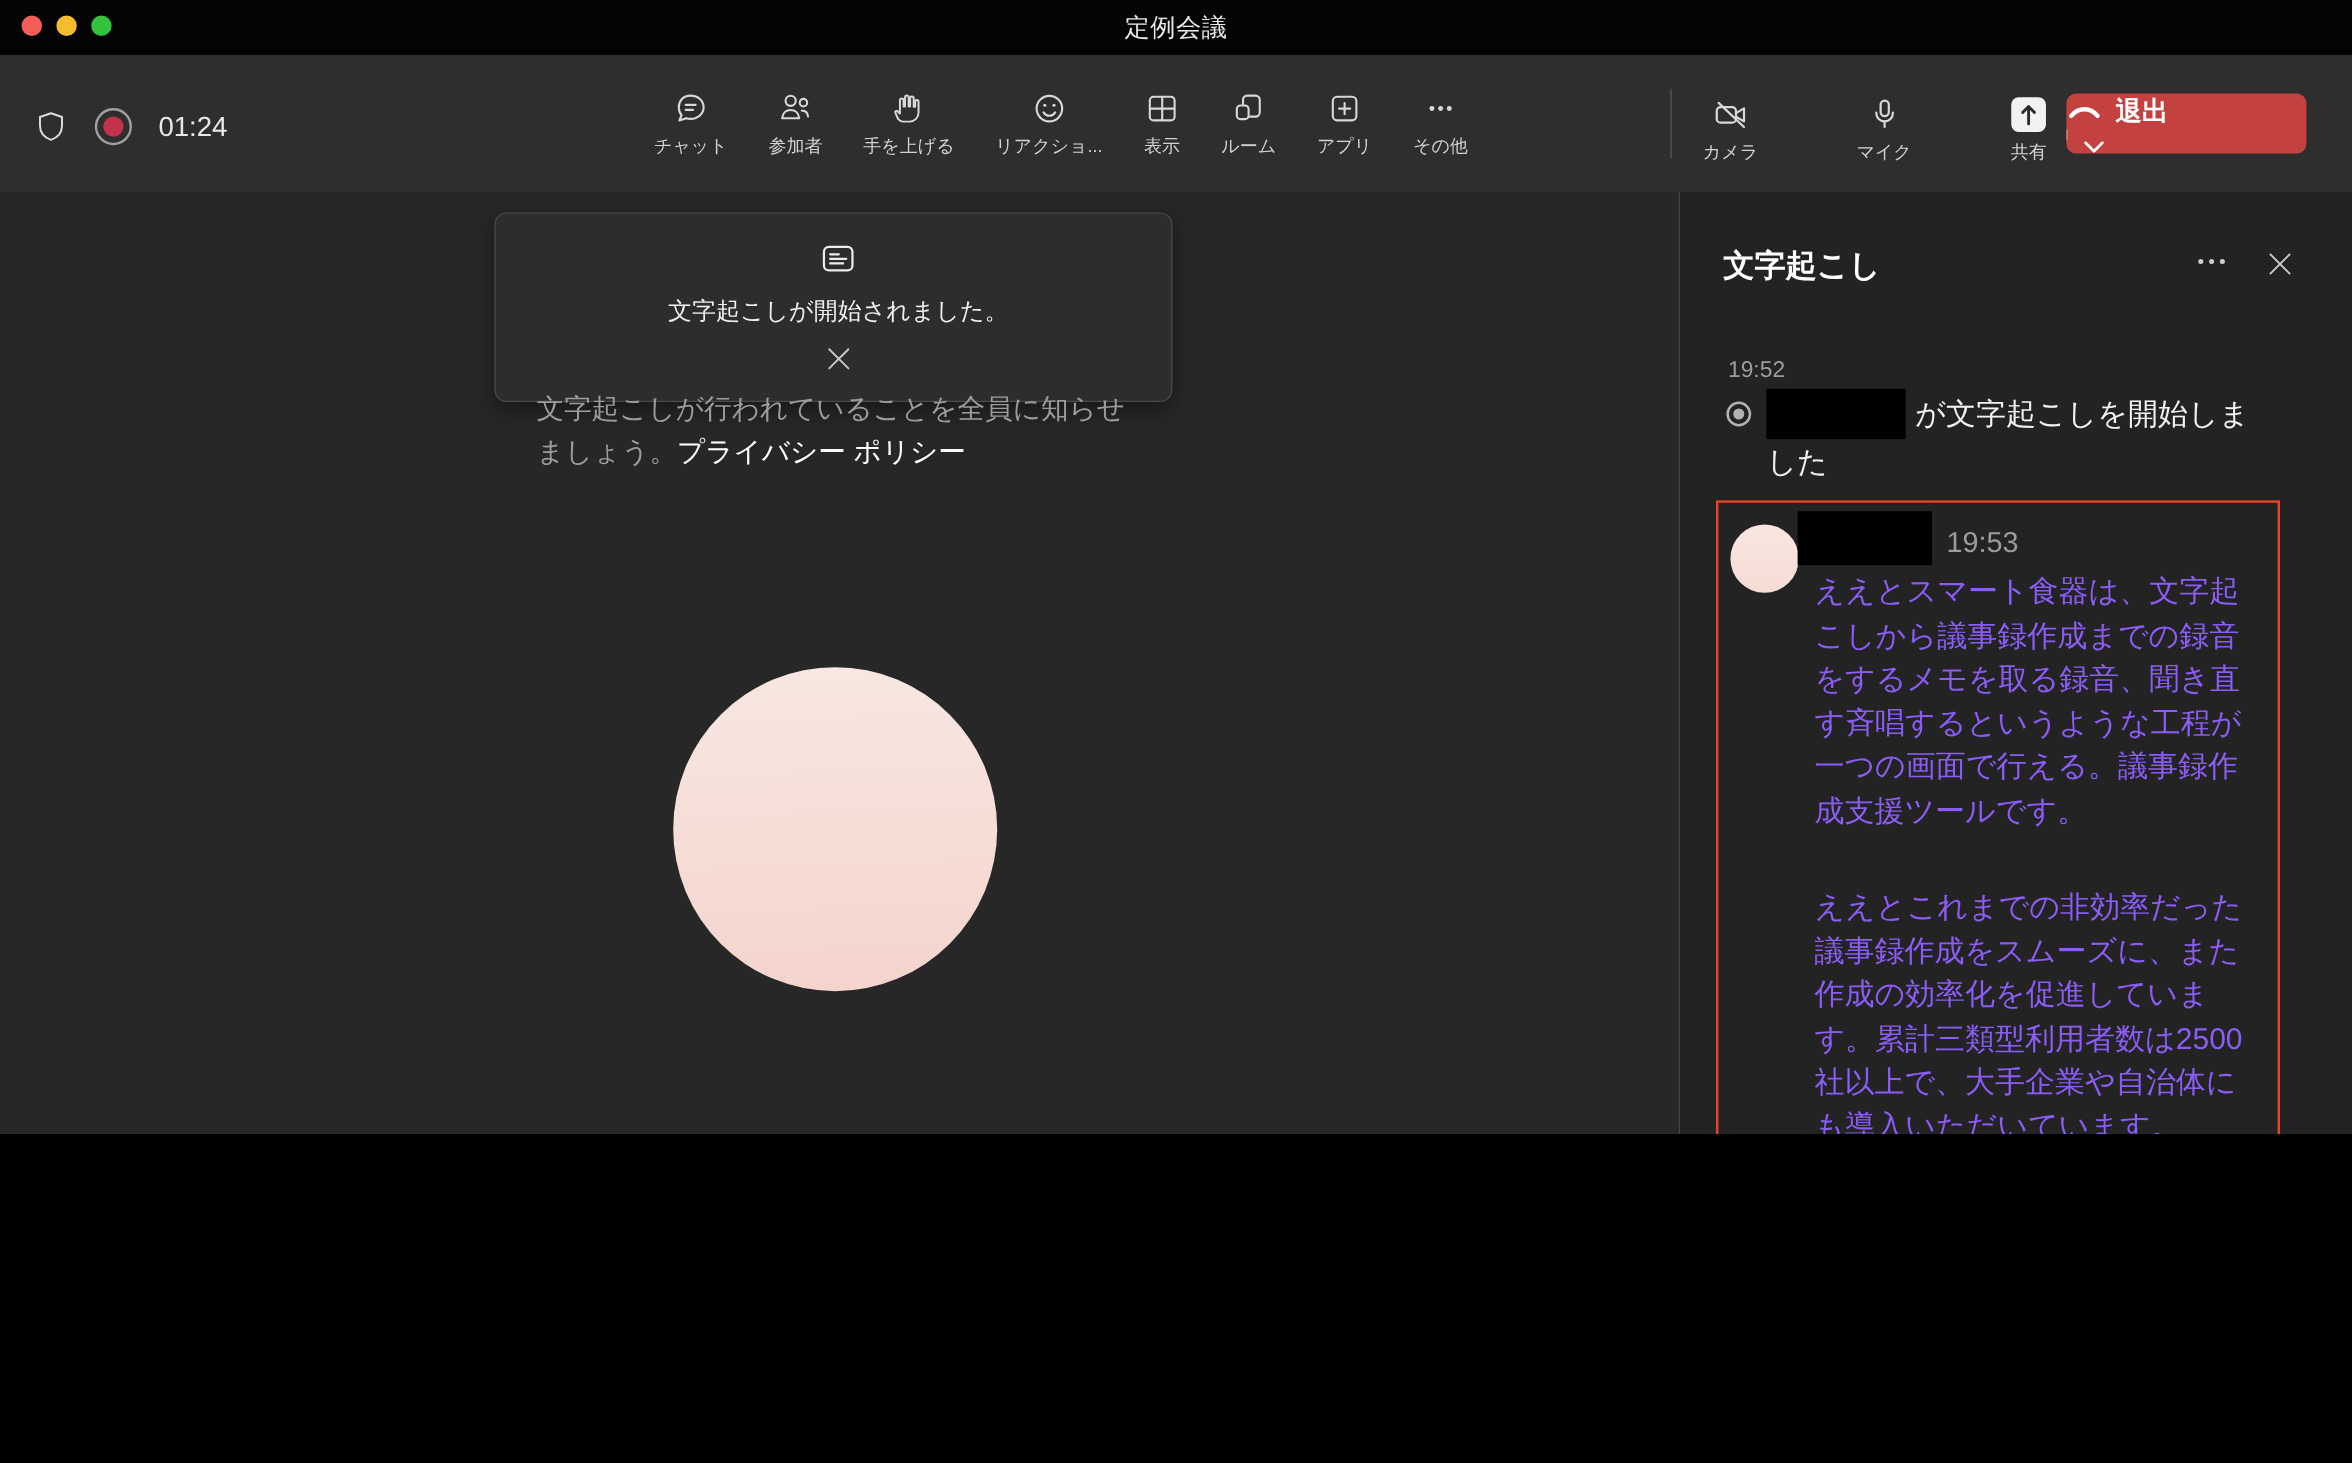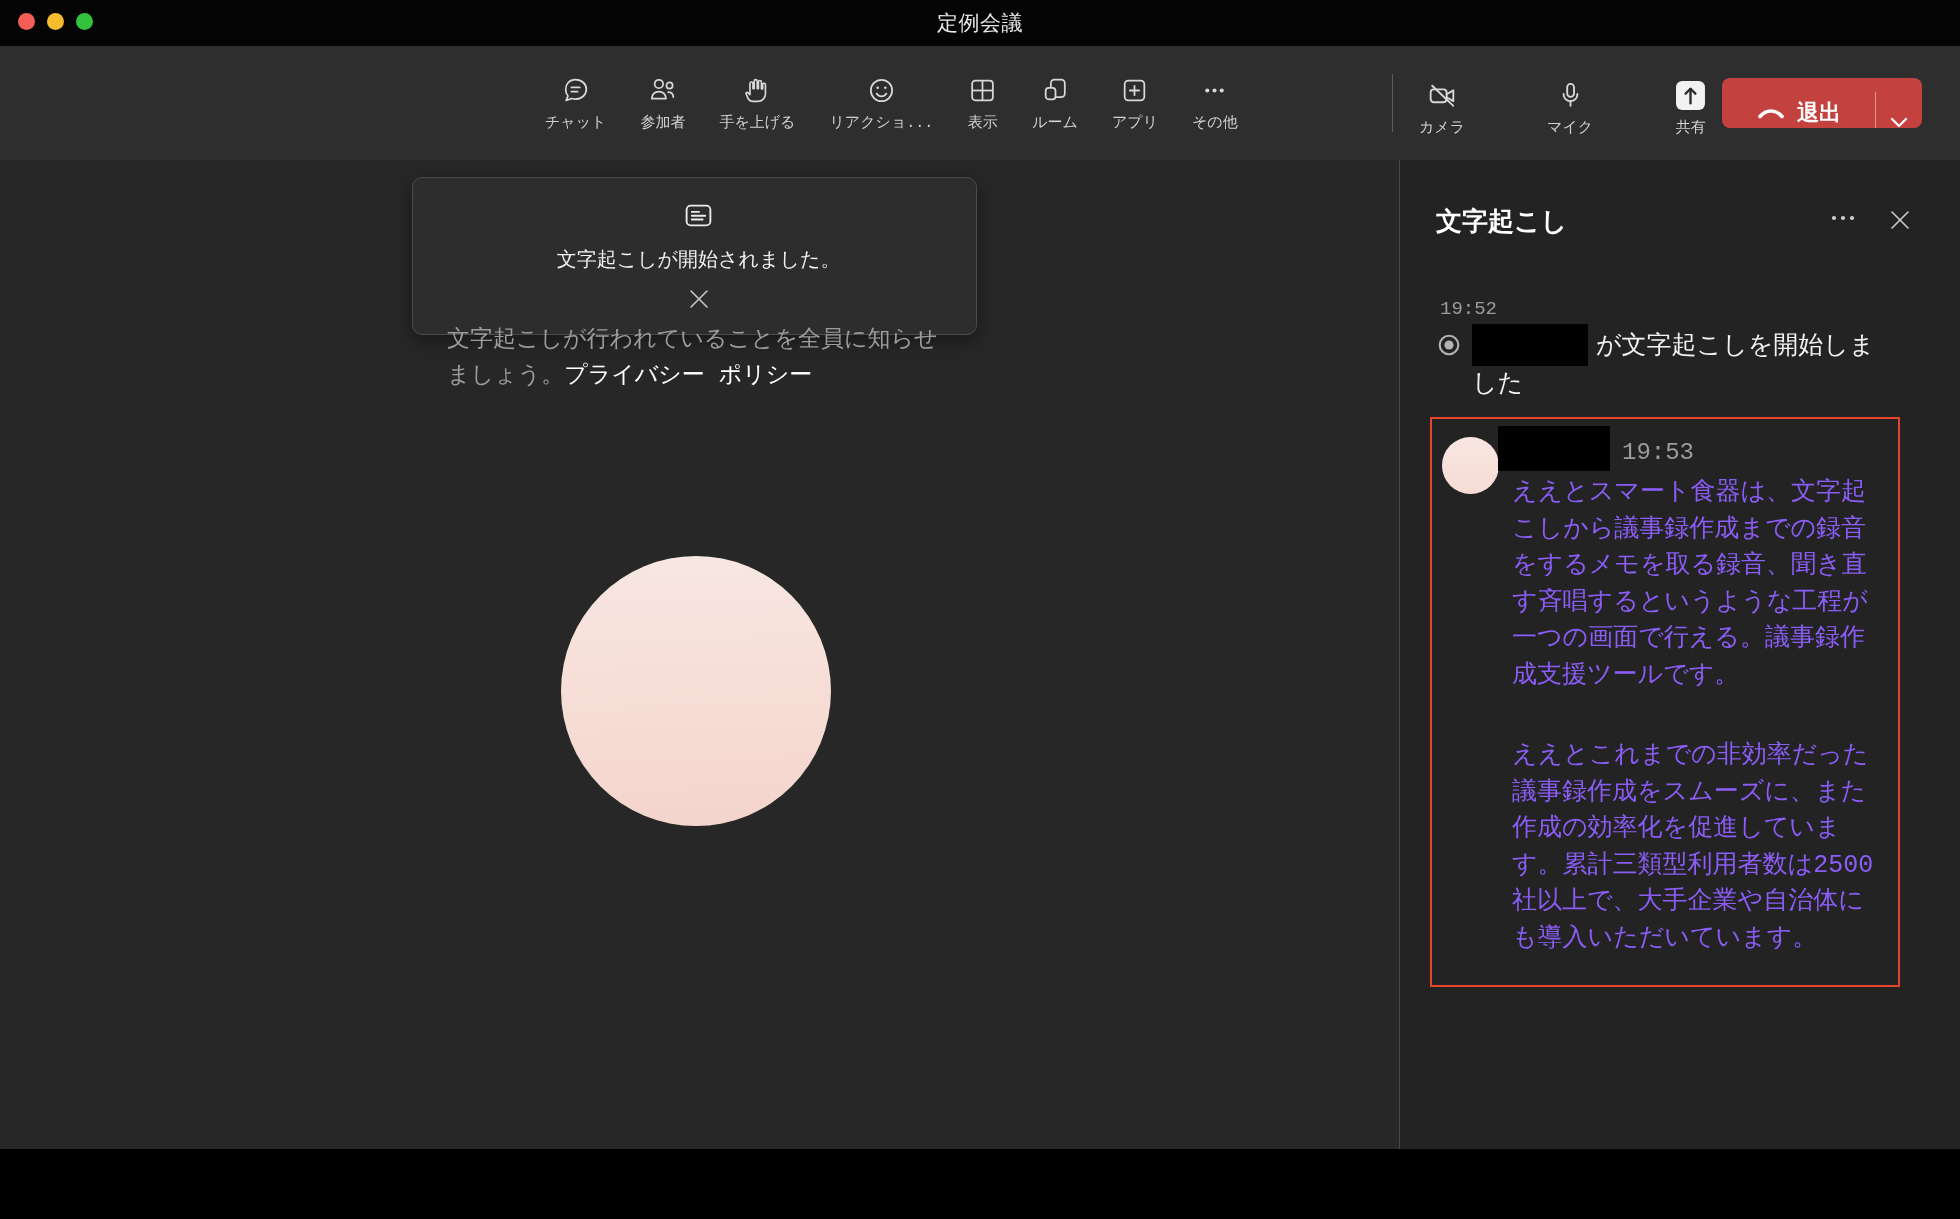--- a/index.html
+++ b/index.html
@@ -1,20 +1,20 @@
 <!DOCTYPE html>
 <html><head>
 <meta charset="utf-8">
 <style>
   * { margin:0; padding:0; box-sizing:border-box; }
   html,body { background:#000; }
   .app {
-    position:relative; width:1960px; height:1149px; overflow:hidden;
+    position:relative; width:1960px; height:945px; overflow:hidden;
     background:#272727;
-    font-family:Liberation Mono, monospace;
+    font-family:Liberation Sans, sans-serif;
     -webkit-font-smoothing:antialiased;
   }
   svg { display:block; }
 
   
   .titlebar { position:absolute; left:0; top:0; width:100%; height:46px; background:#040404;
               display:flex; align-items:center; justify-content:center; }
   .traffic { position:absolute; left:18px; top:13px; display:flex; gap:12px; }
   .light { width:17px; height:17px; border-radius:50%; }
   .light.red{ background:#f35f57; } .light.yellow{ background:#f5bd2e; } .light.green{ background:#32c23d; }
@@ -27,21 +27,21 @@
                display:flex; align-items:center; justify-content:center; }
   .rec-inner { width:17px; height:17px; border-radius:50%; background:#c4314b; }
   .timer { color:#e8e8e8; font-size:23px; }
   .tb-items { position:absolute; left:528px; top:0; height:114px; display:flex; align-items:center; }
   .tb-devices { position:absolute; left:1402px; top:0; height:114px; display:flex; align-items:center; padding-top:10px;gap:48px; }
   .tb-item { display:flex; flex-direction:column; align-items:center; gap:7px; padding:0 17px; cursor:pointer; }
   .tb-item .lbl { font-size:15px; color:#d2d2d2; white-space:nowrap; }
   .tb-sep { position:absolute; left:1392px; top:28px; width:1px; height:58px; background:#5c5c5c; }
 
   .leave-btn { position:absolute; right:38px; top:32px; width:200px; height:50px; background:#c3423f;
-               border-radius:8px; display:flex; align-items:flex-end; cursor:pointer; }
+               border-radius:8px; display:flex; align-items:flex-start; cursor:pointer;flex-direction:column; }
   .leave-main { flex:1; display:flex; align-items:center; justify-content:center; gap:11px;
                 color:#fff; font-size:22px; font-weight:700; }
   .leave-div { width:1px; height:36px; background:rgba(255,255,255,.45); }
   .leave-chev { width:46px; display:flex; align-items:center; justify-content:center; }
 
   
   .stage { position:absolute; left:0; top:160px; width:1399px; height:1059px; background:#272727; }
   .stage-divider { position:absolute; left:1399px; top:160px; width:1px; height:1059px; background:#454545; }
   .stage-avatar { position:absolute; left:561px; top:396px; width:270px; height:270px; border-radius:50%;
                   background:linear-gradient(178deg,#f8e7e2 0%,#f6ddd6 55%,#f4d4cc 100%); }
@@ -87,20 +87,31 @@
     <div class="traffic">
       <div class="light red"></div>
       <div class="light yellow"></div>
       <div class="light green"></div>
     </div>
     <div class="win-title">定例会議</div>
   </div>
 
   <div class="toolbar">
 
+    <div class="tb-left">
+      <span>
+        <svg width="29" height="29" viewBox="0 0 30 30" fill="none" stroke="#dcdcdc" stroke-width="1.7" stroke-linejoin="round">
+          <path d="M15 3.5l9.5 3.2v7.6c0 6.2-4.2 10.3-9.5 12.1-5.3-1.8-9.5-5.9-9.5-12.1V6.7z"></path>
+        </svg>
+      </span>
+      <span class="rec-outer">
+        <span class="rec-inner"></span>
+      </span>
+      <span class="timer">01:24</span>
+    </div>
 
     <div class="tb-items">
       <div class="tb-item">
         <span>
           <svg width="31" height="31" viewBox="0 0 30 30" fill="none" stroke="#d8d8d8" stroke-width="1.7" stroke-linecap="round" stroke-linejoin="round">
             <path d="M15 4.5c6 0 10.5 4.2 10.5 9.4S21 23.3 15 23.3c-1.3 0-2.5-.2-3.6-.6L6 24.6l1.7-4.3c-1.4-1.6-2.2-3.7-2.2-6.4C5.5 8.7 9 4.5 15 4.5z"></path>
             <line x1="11" y1="12" x2="19" y2="12"></line>
               <line x1="11" y1="16" x2="17" y2="16"></line>
           </svg>
         </span>

